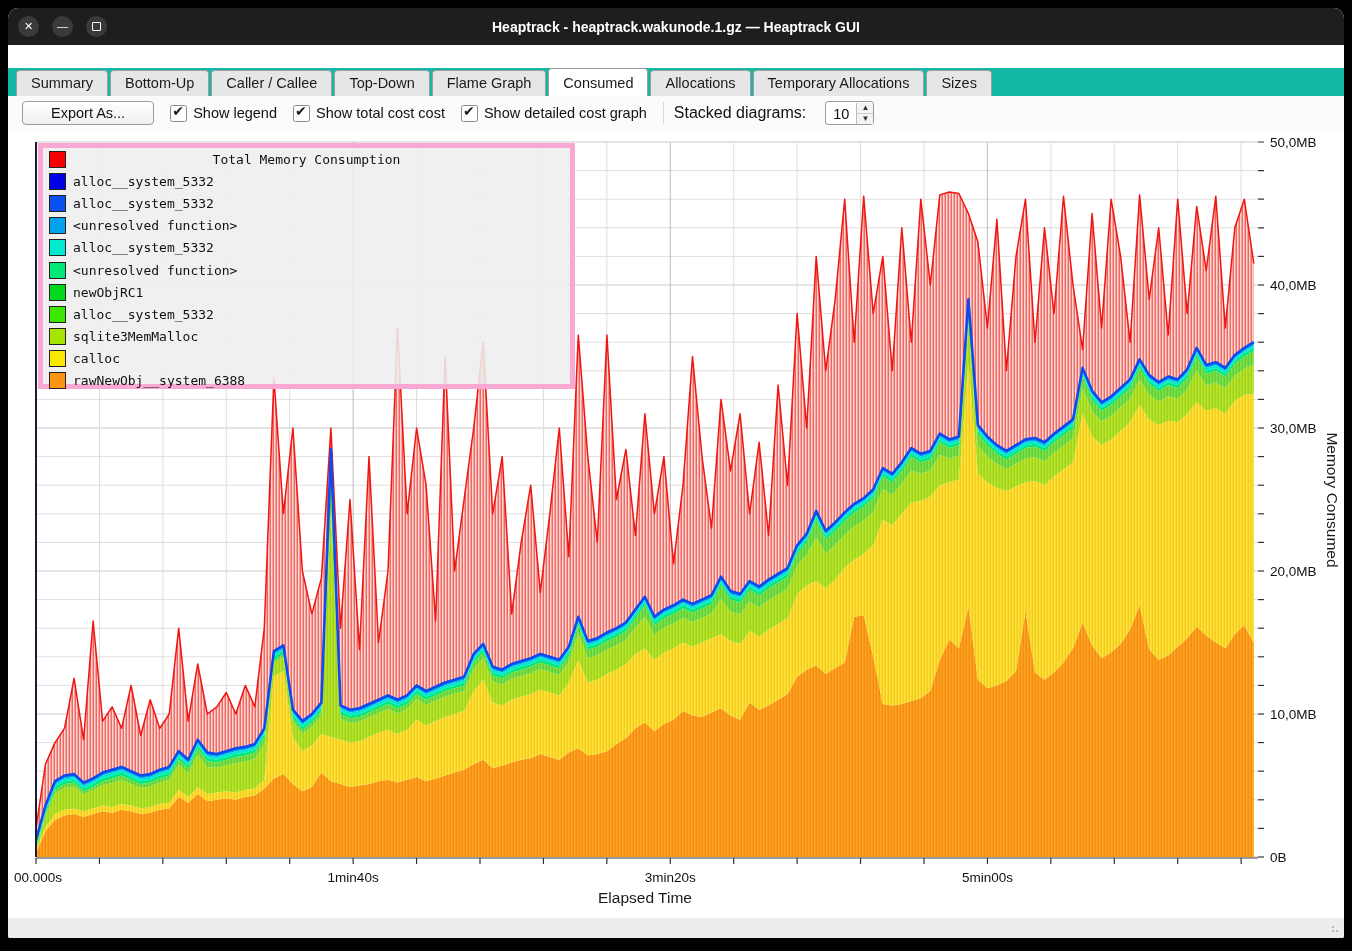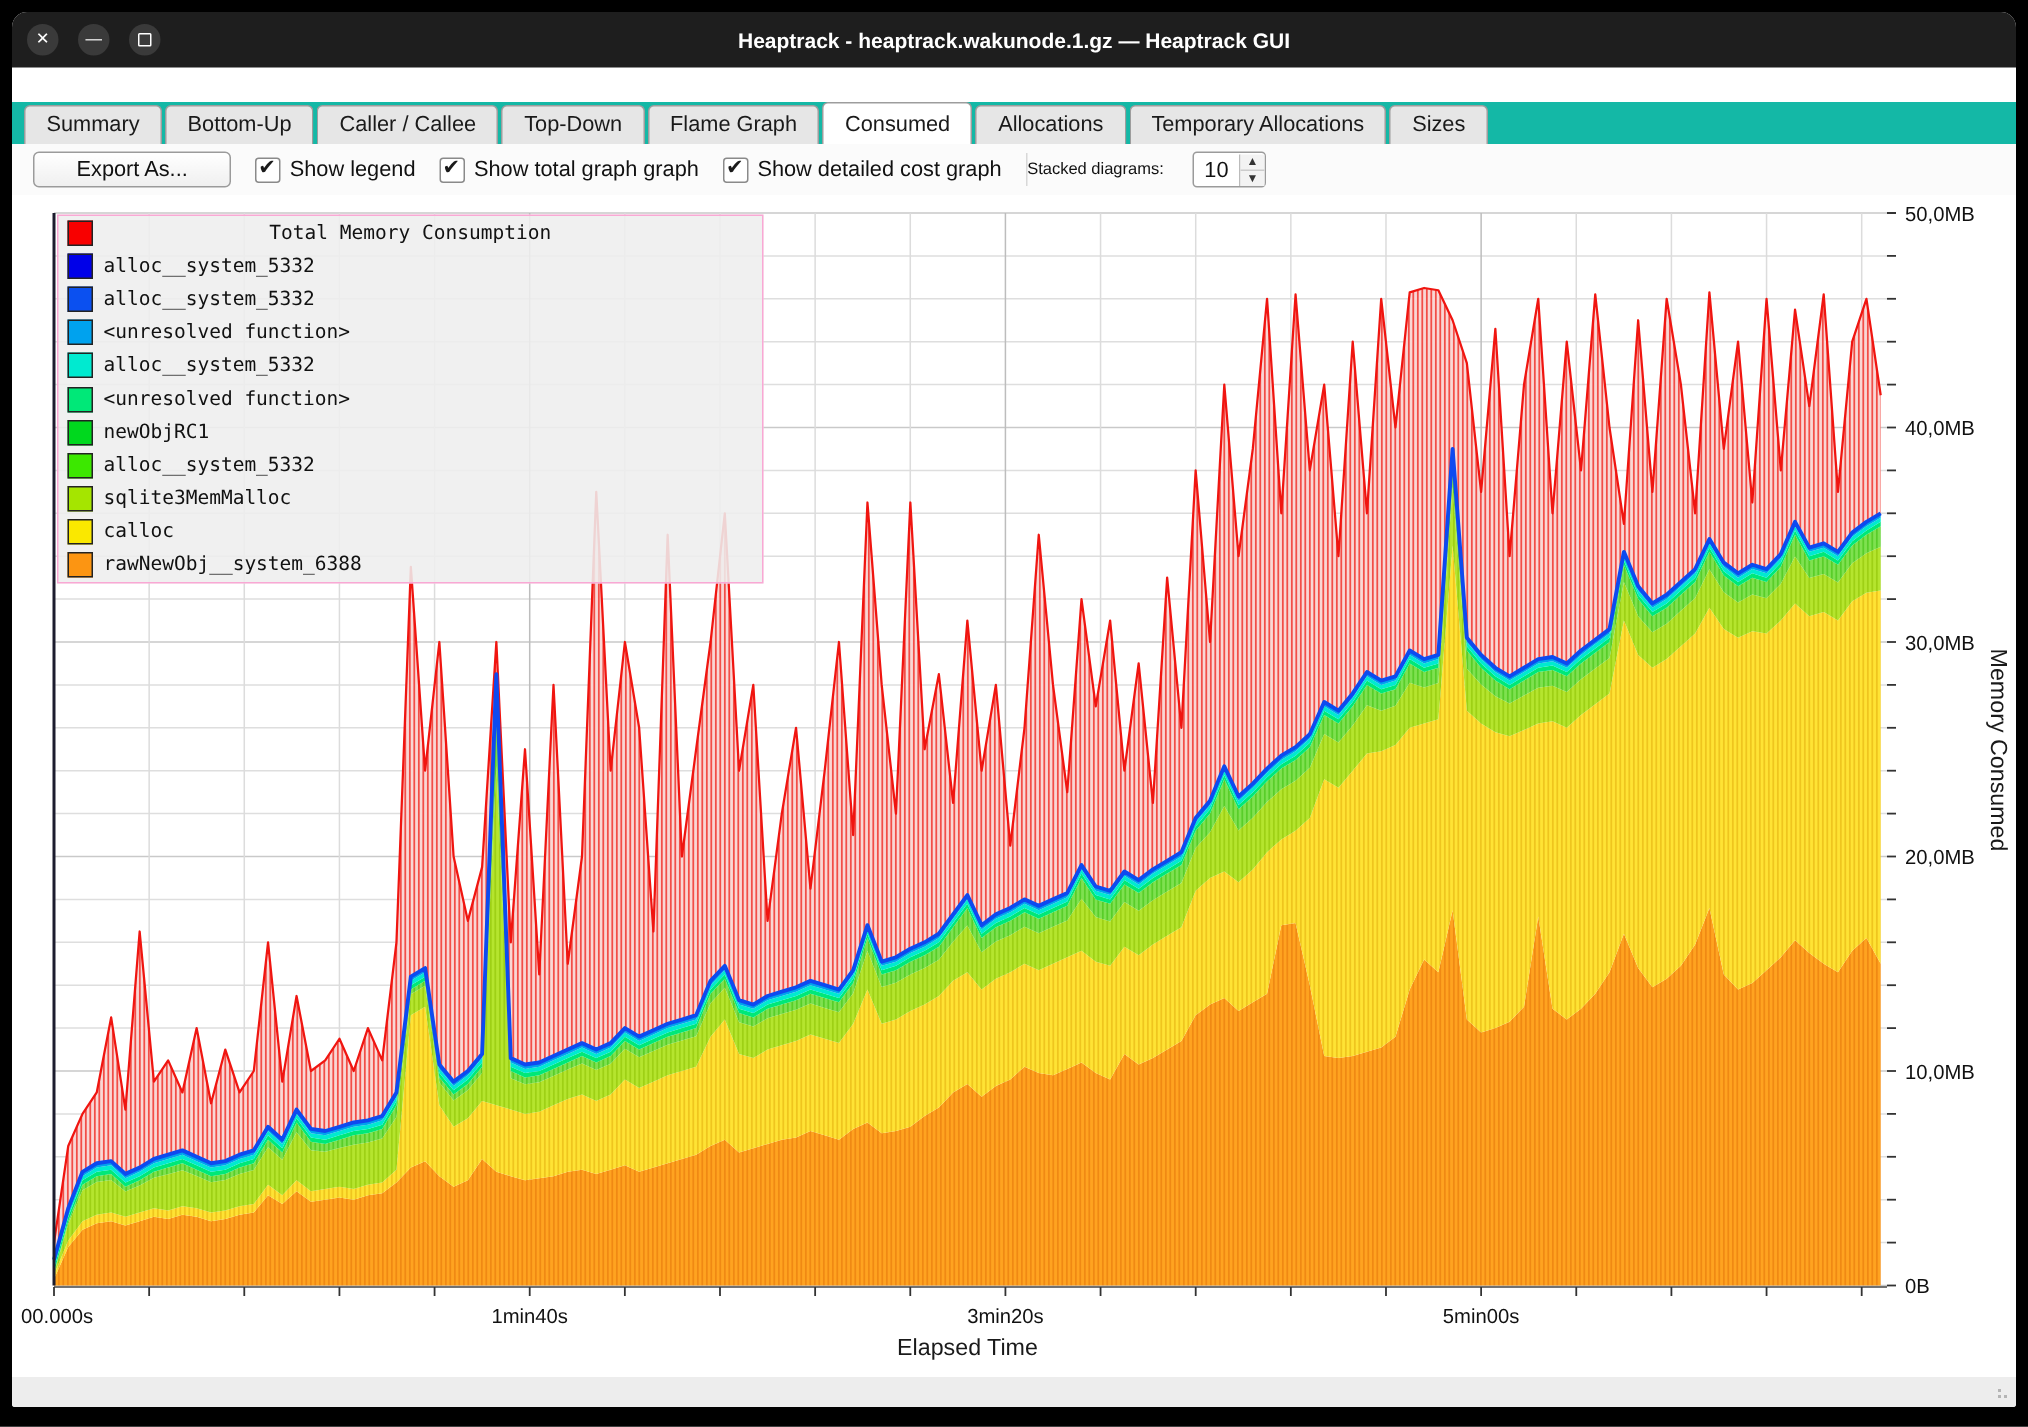--- a/index.html
+++ b/index.html
@@ -29,32 +29,32 @@
   .toolbar{position:absolute;left:0;top:88px;width:100%;height:34px;background:#fbfbfb;
     display:flex;align-items:center;padding-left:14px;box-sizing:border-box;}
   .export{font-family:inherit;font-size:14.5px;color:#111;padding:3px 28px;border:1px solid #9b9b9b;
     border-radius:4px;background:linear-gradient(#ffffff,#efefef);cursor:pointer;}
   .chk{display:flex;align-items:center;margin-left:16px;cursor:pointer;}
   .box{width:15px;height:15px;background:#fff;border:1px solid #8a8a8a;border-radius:2.5px;
     position:relative;margin-right:6px;}
   .box .mark{position:absolute;left:1px;top:-3px;font-size:14px;color:#1a1a1a;}
   .chklabel{font-size:14.5px;color:#111;}
   .tdivider{width:1px;height:22px;background:#d8d8d8;margin-left:16px;}
-  .spnlbl{font-size:11px;color:#111;}
+  .spnlbl{font-size:16px;color:#111;margin-left:10px;}
   .spinbox{display:inline-flex;margin-left:19px;border:1px solid #9b9b9b;border-radius:3px;
     background:#fff;height:22px;align-items:center;cursor:text;}
   .spinval{font-size:14.5px;color:#111;padding:2px 7px 0 7px;}
   .spinbtns{display:flex;flex-direction:column;border-left:1px solid #bbb;width:16px;}
   .sb{flex:1;font-size:8px;line-height:10px;text-align:center;color:#333;background:#f3f3f3;cursor:pointer;}
   .sb:first-child{border-bottom:1px solid #ccc;}
   
   .chartwrap{position:absolute;left:0;top:122px;width:1336px;height:788px;background:#fff;}
   
-  .legend{position:absolute;left:30px;top:13px;width:471px;height:246px;
-    background:rgba(238,238,238,0.88);border:1px solid #f9a8d4;box-sizing:border-box;
+  .legend{position:absolute;left:30px;top:13px;width:537px;height:246px;
+    background:rgba(238,238,238,0.88);border:5px solid #f9a8d4;box-sizing:border-box;
     font-family:"DejaVu Sans Mono",monospace;font-size:13px;color:#111;}
   .lrow{display:flex;align-items:center;height:22.2px;position:relative;}
   .swatch{width:15px;height:15px;border:1px solid #222;margin:0 7px 0 6px;flex:none;}
   .ltitle{position:absolute;left:0;right:0;text-align:center;}
   
   .statusbar{position:absolute;left:0;top:910px;width:100%;height:20px;background:#ededed;}
   .grip{position:absolute;right:3px;bottom:3px;width:10px;height:10px;
     background:radial-gradient(circle at 2px 2px,#b5b5b5 1px,transparent 1.2px),
                radial-gradient(circle at 6px 6px,#b5b5b5 1px,transparent 1.2px),
                radial-gradient(circle at 2px 6px,#b5b5b5 1px,transparent 1.2px) ;
@@ -100,21 +100,21 @@
         <span class="chk">
           <span class="box">
             <span class="mark">✔</span>
           </span>
           <span class="chklabel">Show legend</span>
         </span>
         <span class="chk">
           <span class="box">
             <span class="mark">✔</span>
           </span>
-          <span class="chklabel">Show total graph graph</span>
+          <span class="chklabel">Show total cost cost</span>
         </span>
         <span class="chk">
           <span class="box">
             <span class="mark">✔</span>
           </span>
           <span class="chklabel">Show detailed cost graph</span>
         </span>
       </span>
     <span class="tdivider"></span>
     <span class="spnlbl">Stacked diagrams:</span>

